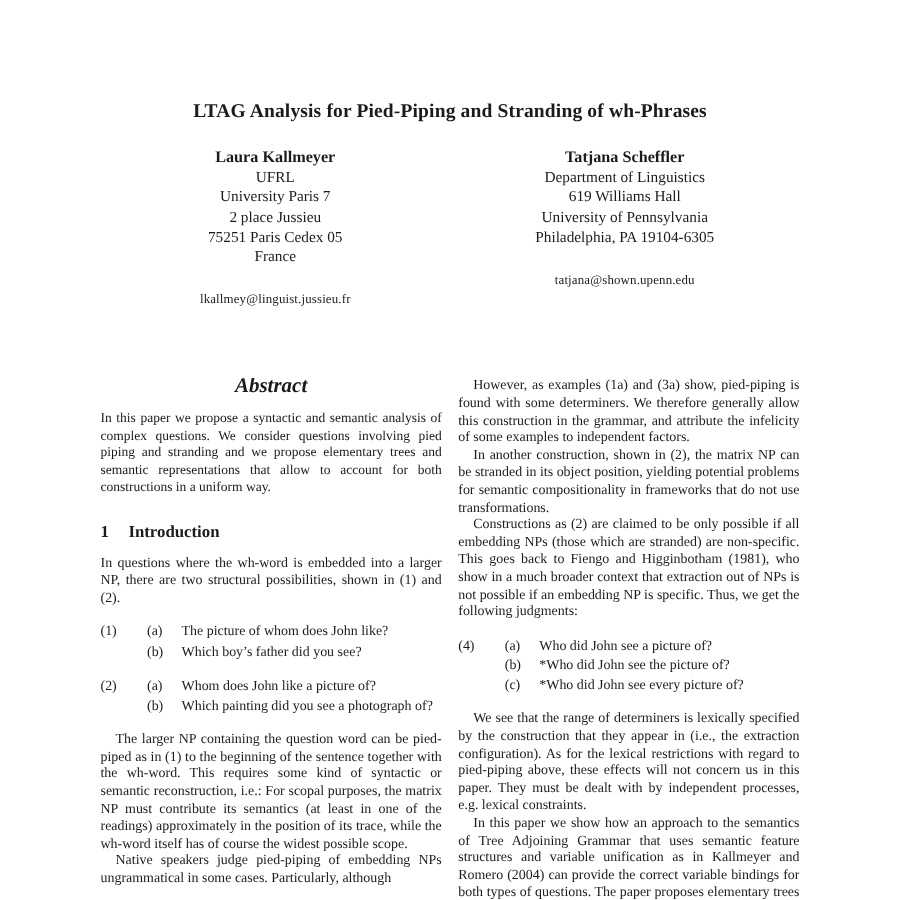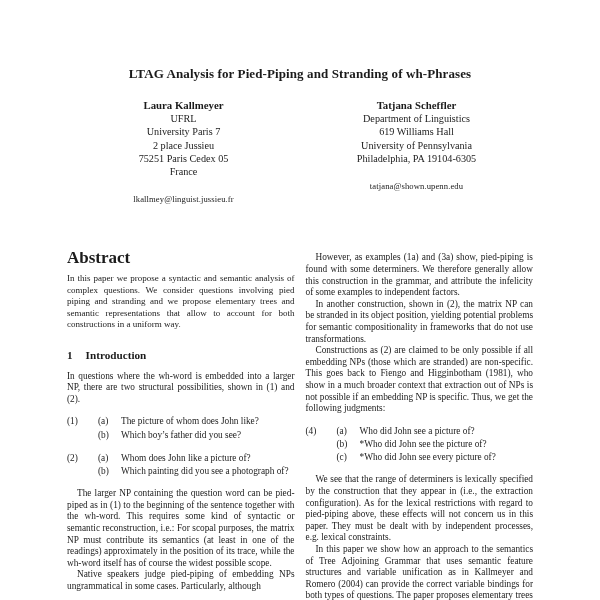--- a/index.html
+++ b/index.html
@@ -56,22 +56,24 @@
     overflow: hidden;
   }
   .col {
     width: 227.5px;
     font-size: 9.3px;
     line-height: 11.6px;
     text-align: justify;
   }
   .abstract-heading {
     margin: 0 0 9px 0;
-    font-size: 17px;
+    text-align: center;
+    font-size: 14px;
     font-weight: bold;
+    font-style: italic;
   }
   .abstract-text {
     margin: 0 9px 0 16px;
     font-size: 9px;
     line-height: 11.6px;
     font-family: Liberation Serif, serif;
   }
   .section-heading {
     margin: 19px 0 9px 0;
     font-size: 11.2px;

